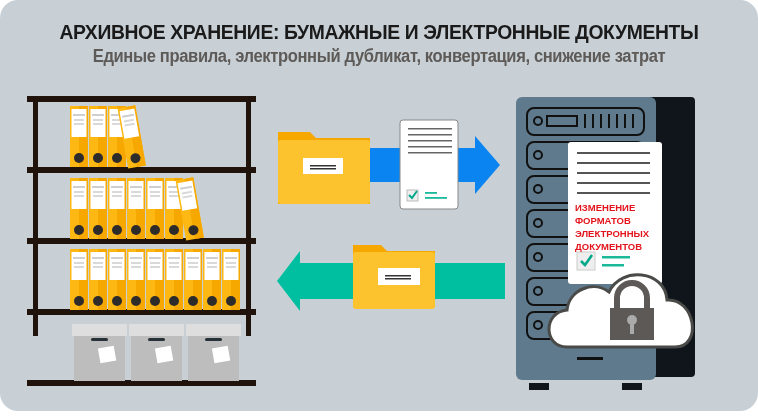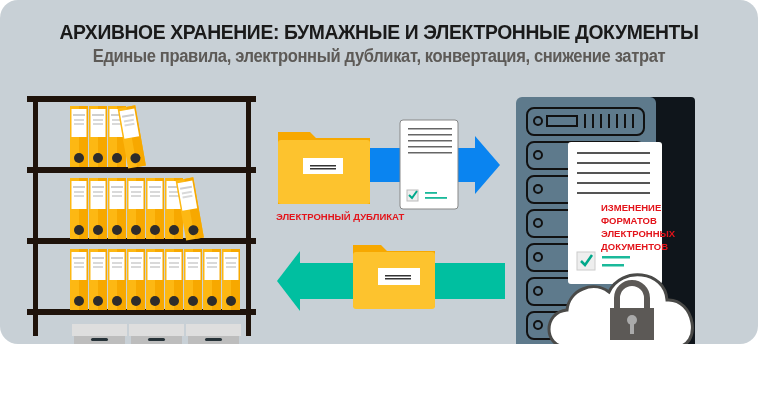--- a/index.html
+++ b/index.html
@@ -1,17 +1,17 @@
 <!DOCTYPE html>
 <html><head>
 <meta charset="utf-8">
 <style>
   html, body { margin:0; padding:0; }
   body { width:758px; height:416px; background:#ffffff; font-family:"Liberation Sans", sans-serif; overflow:hidden; }
-  .canvas { position:relative; width:758px; height:344px; background:#c8d0d6; border-radius:18px; overflow:hidden; }
+  .canvas { position:relative; width:758px; height:411px; background:#c8d0d6; border-radius:18px; overflow:hidden; }
   .title { position:absolute; left:0; right:0; top:20px; text-align:center; font-weight:bold; font-size:21px; color:#1a1a1a; letter-spacing:-0.4px; transform:scaleX(0.92); }
   .subtitle { position:absolute; left:0; right:0; top:46px; text-align:center; font-weight:bold; font-size:18px; color:#5d5a57; letter-spacing:-0.4px; transform:scaleX(0.92); }
   .abs { position:absolute; }
   .lbl-red { position:absolute; color:#e3141b; font-weight:bold; font-size:9.5px; line-height:13px; white-space:pre-line; }
 </style>
 </head>
 <body>
 
 <div class="canvas">
   <div class="title">АРХИВНОЕ ХРАНЕНИЕ: БУМАЖНЫЕ И ЭЛЕКТРОННЫЕ ДОКУМЕНТЫ</div>
@@ -91,21 +91,20 @@
       <rect x="138" y="24" width="44" height="1.5" fill="#666"></rect>
       <rect x="138" y="30" width="44" height="1.5" fill="#666"></rect>
       <rect x="138" y="36" width="44" height="1.5" fill="#666"></rect>
       <rect x="138" y="42" width="44" height="1.5" fill="#666"></rect>
       <rect x="137" y="80" width="11" height="11" fill="#eeeeee" stroke="#bbb"></rect>
       <path d="M139,85 l3,3 l5,-7" fill="none" stroke="#00a88a" stroke-width="2"></path>
       <rect x="155" y="82" width="12" height="1.8" fill="#1ab99a"></rect>
       <rect x="155" y="87" width="22" height="1.8" fill="#1ab99a"></rect>
     </g>
   </svg>
-  <div class="lbl-red" style="left:276px;top:210px;">ЭЛЕКТРОННЫЙ ДУБЛИКАТ</div>
 
   <svg class="abs" style="left:270px;top:235px" width="240" height="80">
     <rect x="25" y="28" width="210" height="36" fill="#00bfa0"></rect>
     <polygon points="30,16 7,46 30,76" fill="#00bfa0"></polygon>
     <g>
       <path d="M83,10 h28 l6,6 h48 v56 h-82 z" fill="#f7a800"></path>
       <rect x="83" y="17" width="82" height="57" rx="3" fill="#fdc32e"></rect>
       <rect x="108" y="33" width="42" height="17" fill="#ffffff"></rect>
       <rect x="115" y="40" width="26" height="1.5" fill="#333"></rect>
       <rect x="115" y="43" width="26" height="1.5" fill="#333"></rect>
@@ -157,17 +156,17 @@
     <rect x="97" y="174" width="22" height="2.5" fill="#1ab99a"></rect>
 
     <g>
       <path d="M62,257 C38,257 38,222 62,220 C64,200 88,190 104,202 C116,176 160,180 162,210 C190,208 198,257 170,257 Z" fill="#ffffff" stroke="#4a4a48" stroke-width="3"></path>
       <path d="M112,220 v-12 a15,15 0 0 1 30,0 v12" fill="none" stroke="#5c5956" stroke-width="6"></path>
       <rect x="105" y="218" width="44" height="32" fill="#5c5956"></rect>
       <circle cx="127" cy="230" r="5" fill="#aaaaaa"></circle>
       <rect x="125" y="232" width="4" height="12" fill="#aaaaaa"></rect>
     </g>
   </svg>
-  <div class="lbl-red" style="left:575px;top:201px;margin-left:26px;">ИЗМЕНЕНИЕ
+  <div class="lbl-red" style="left:575px;top:201px;">ИЗМЕНЕНИЕ
 ФОРМАТОВ
 ЭЛЕКТРОННЫХ
 ДОКУМЕНТОВ</div>
 </div>
 
 </body></html>

